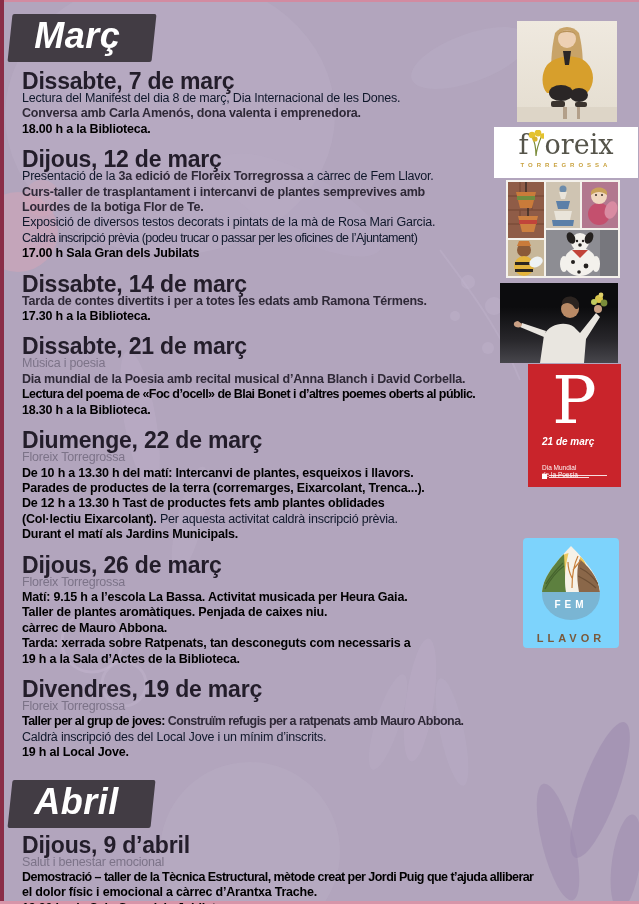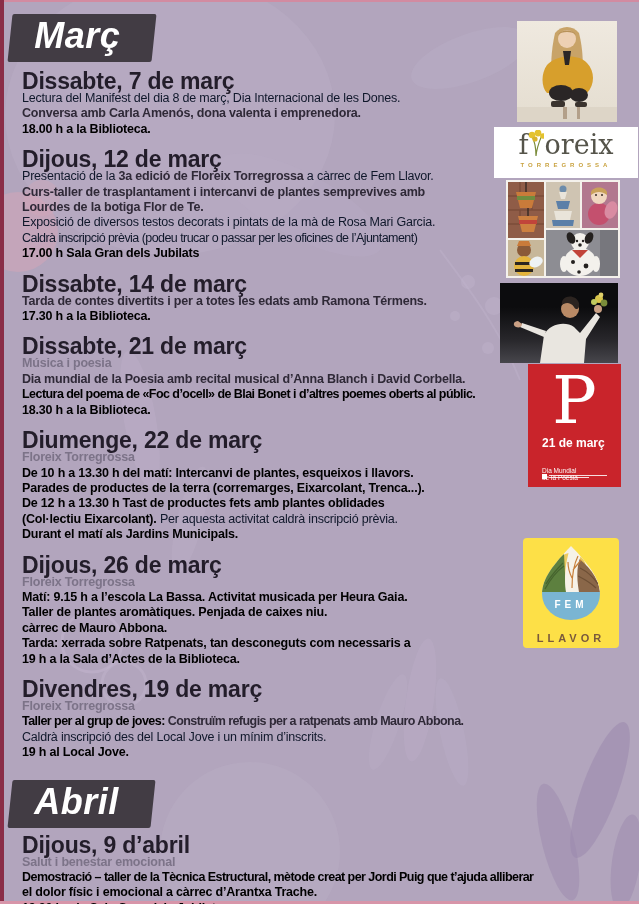--- a/index.html
+++ b/index.html
@@ -15,37 +15,37 @@
   .banner-text{display:inline-block;transform:skewX(6deg);font-style:italic;font-weight:800;font-size:36px;line-height:42px;color:#ffffff;letter-spacing:.5px;}
   .banner.second{margin-top:6px;margin-bottom:8px;}
 
   .event{margin:0 0 13px 0;}
   .event-title{margin:0 0 1px 0;font-size:23px;line-height:18px;font-weight:800;color:#231d2a;letter-spacing:-0.2px;white-space:nowrap;}
   .line{margin:0;font-size:12.5px;line-height:15.4px;letter-spacing:-0.2px;white-space:nowrap;}
   .line.tight{letter-spacing:-0.55px;}
   .seg-r{color:#0f172a;font-weight:400;}
   .seg-b{color:#000000;font-weight:700;}
   .seg-bi{color:#2f2937;font-weight:700;}
-  .seg-sub{color:#7c7388;font-weight:700;}
+  .seg-sub{color:#7c7388;font-weight:400;}
 
   .img{position:absolute;z-index:2;overflow:hidden;}
   .woman{left:517px;top:21px;width:100px;height:101px;background:linear-gradient(#efe9df,#e4ddd0);}
   .floreix{left:494px;top:127px;width:144px;height:51px;background:#ffffff;text-align:center;}
   .floreix .word{font-family:"DejaVu Serif",serif;font-size:27px;line-height:30px;color:#55544a;margin-top:3px;}
   .floreix .sub{font-size:6px;letter-spacing:4px;color:#c9a23f;font-weight:700;margin-top:2px;}
   .collage{left:506px;top:180px;width:114px;height:98px;background:#f4f1ec;}
   .tile{position:absolute;overflow:hidden;}
   .performer{left:500px;top:283px;width:118px;height:80px;background:linear-gradient(#0c0c0e 30%,#27262a 70%,#47464c);}
   .poster{left:528px;top:364px;width:93px;height:123px;background:#c9242b;color:#fff;}
   .poster .bigP{font-family:"DejaVu Serif",serif;font-size:66px;line-height:62px;text-align:center;margin-top:6px;}
-  .poster .pl1{font-size:12px;font-weight:700;margin:4px 0 17px 14px;}
+  .poster .pl1{font-size:10px;font-weight:700;margin:4px 0 17px 14px;font-style:italic;}
   .poster .pl2{font-size:6.5px;margin:0 0 0 14px;opacity:.95;}
   .poster .logostrip{position:absolute;left:14px;bottom:8px;width:60px;height:5px;border-left:5px solid #fff;}
   .poster .logostrip i{display:block;height:1px;background:#fff;opacity:.85;margin:1px 0 0 2px;}
-  .fem{left:523px;top:538px;width:96px;height:110px;background:#fde047;border-radius:4px;text-align:center;}
+  .fem{left:523px;top:538px;width:96px;height:110px;background:#7dd3fc;border-radius:4px;text-align:center;}
   .fem .bottom-label{font-size:11px;font-weight:700;letter-spacing:4px;color:#7a5a3c;margin-top:0px;}
 </style>
 </head>
 <body>
 
 <div class="page">
 
   <svg class="deco" width="639" height="904">
     <ellipse cx="170" cy="115" rx="165" ry="140" fill="#beb2c9" opacity="0.35"></ellipse>
     <circle cx="18" cy="232" r="40" fill="#d6a6b8" opacity="0.5"></circle>

